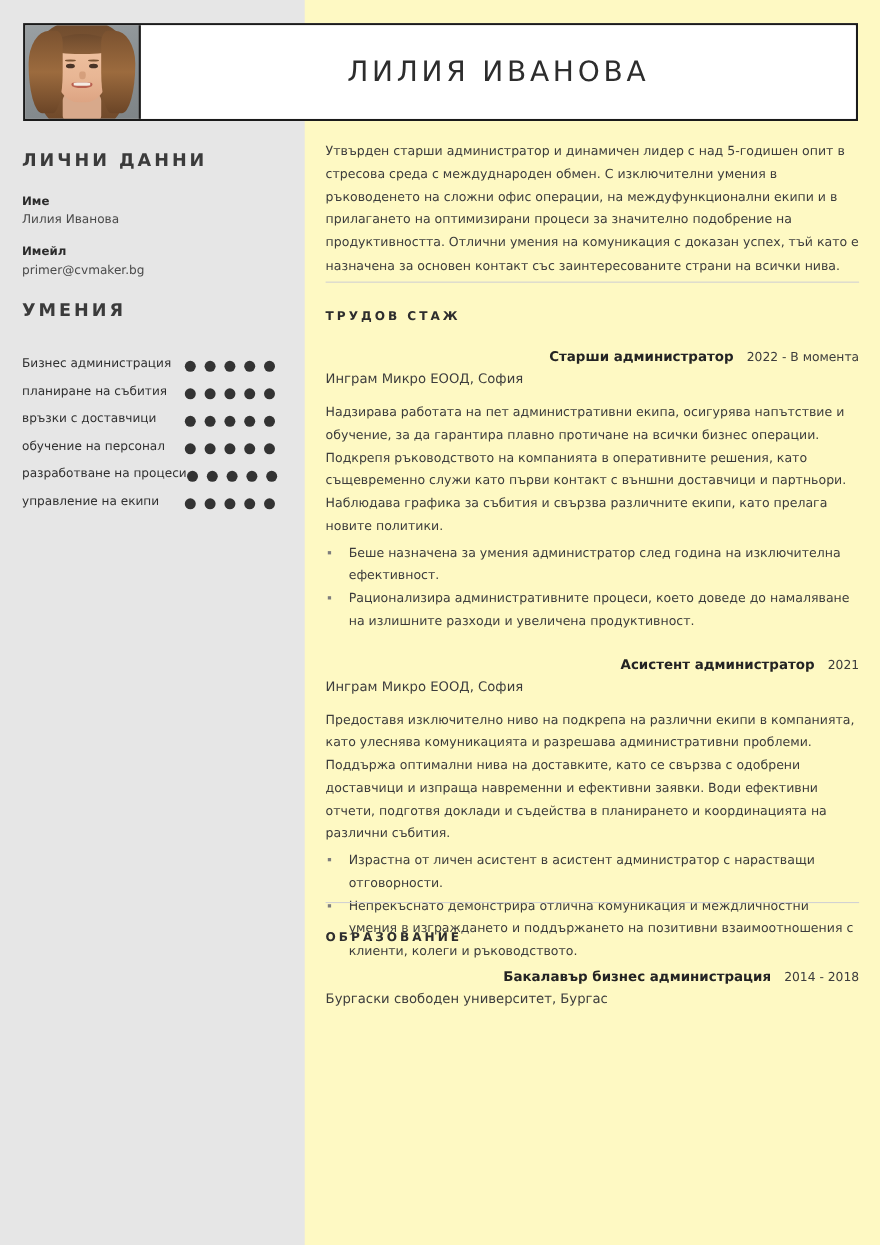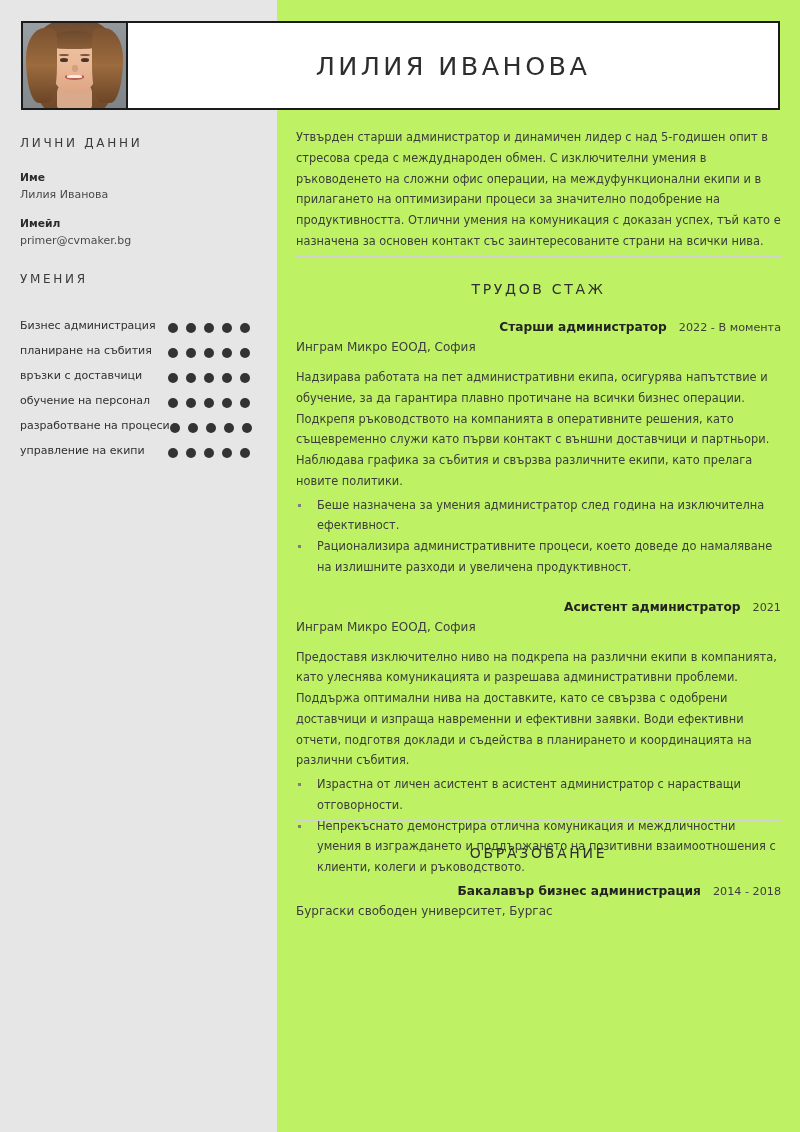--- a/index.html
+++ b/index.html
@@ -9,21 +9,21 @@
     height: 1132px;
     background: #ffffff;
     font-family: "DejaVu Sans", "Liberation Sans", sans-serif;
     -webkit-font-smoothing: antialiased;
   }
 
   .page {
     position: relative;
     width: 800px;
     height: 1132px;
-    background: #bef264;
+    background: #fef9c3;
     overflow: hidden;
     padding-left: 28px;
   }
 
   
   .sidebar {
     position: absolute;
     left: 0;
     top: 0;
     width: 277px;
@@ -181,24 +181,24 @@
     letter-spacing: 3.4px;
     color: #2d2d2d;
     font-weight: 400;
     white-space: nowrap;
   }
 
   
   .side-block { position: absolute; left: 20px; width: 240px; }
 
   .side-heading {
-    font-size: 12px;
+    font-size: 16px;
     letter-spacing: 2.7px;
     color: #3b3b3b;
-    font-weight: 400;
+    font-weight: 700;
     white-space: nowrap;
   }
 
   .pd-list { margin-top: 20px; }
   .pd-item { margin-bottom: 14px; }
   .pd-label {
     font-size: 10.7px;
     font-weight: 700;
     color: #2b2b2b;
     line-height: 1.45;
@@ -255,26 +255,25 @@
     text-align: left;
   }
 
   .divider {
     width: 485px;
     height: 1px;
     background: #d2d2d2;
   }
 
   .section-heading {
-    font-size: 14px;
+    font-size: 11px;
     letter-spacing: 2.7px;
     color: #2e2e2e;
-    font-weight: 400;
+    font-weight: 700;
     white-space: nowrap;
-    text-align: center;
   }
 
   .entry { margin-top: 18px; }
 
   .entry-top {
     display: flex;
     justify-content: flex-end;
     align-items: baseline;
     width: 485px;
   }

